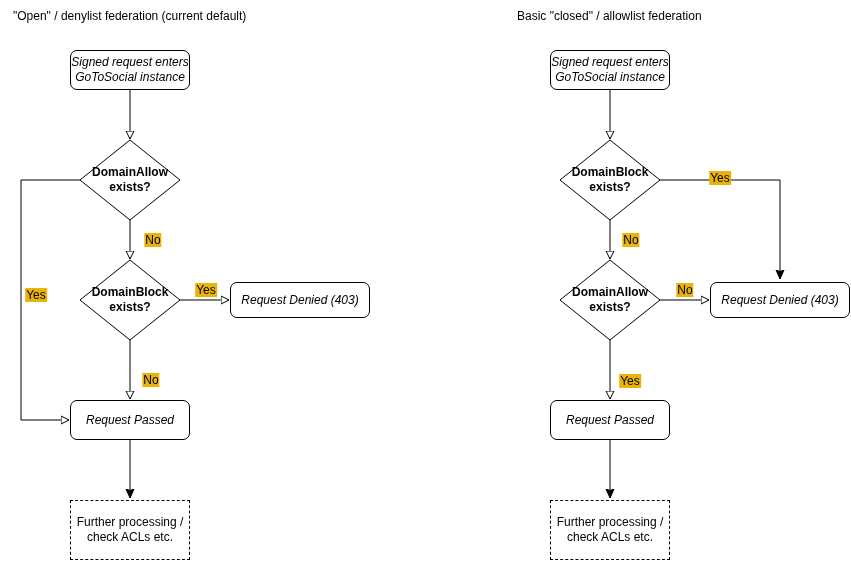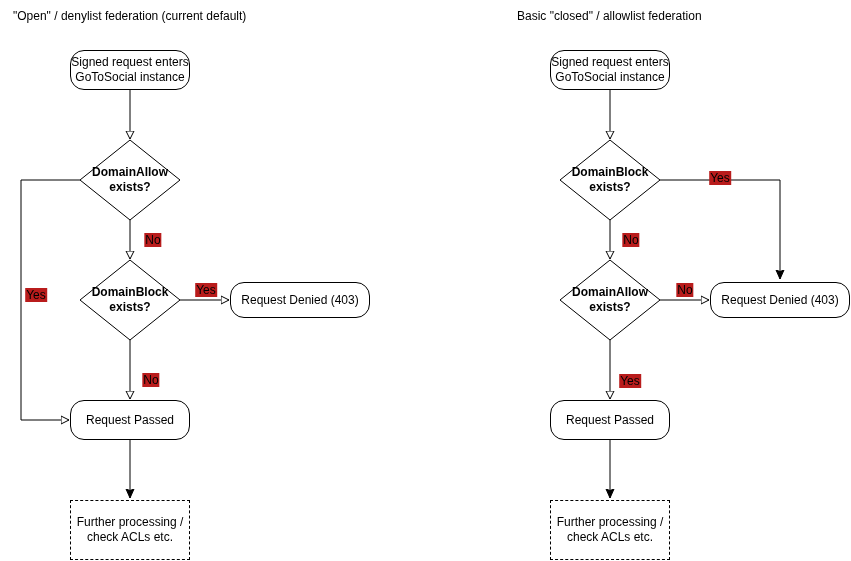--- a/index.html
+++ b/index.html
@@ -21,37 +21,37 @@
     position:absolute;
     box-sizing:border-box;
     border:1px solid #000000;
     background:#ffffff;
     display:flex; flex-direction:column;
     align-items:center; justify-content:center;
     text-align:center;
     font-size:12px; line-height:15px;
     white-space:nowrap;
   }
-  .rounded { border-radius:14px; }
+  .rounded { border-radius:7px;font-style:italic; }
   .dashed  { border-style:dashed; }
   .diamond-label {
     position:absolute;
     width:100px;
     transform:translateY(-50%);
     text-align:center;
     font-size:12px; line-height:15px;
     pointer-events:none;
     font-weight:bold;
   }
   .diamond-label span { display:block; }
   .node span { display:block; }
   .edge-label {
     position:absolute;
     transform:translate(-50%,-50%);
-    background:#b91c1c;
+    background:#eab308;
     padding:0 1px;
     font-size:12px; line-height:14px;
     white-space:nowrap;
   }
 </style>
 </head>
 <body>
 
 <div class="canvas">
 

